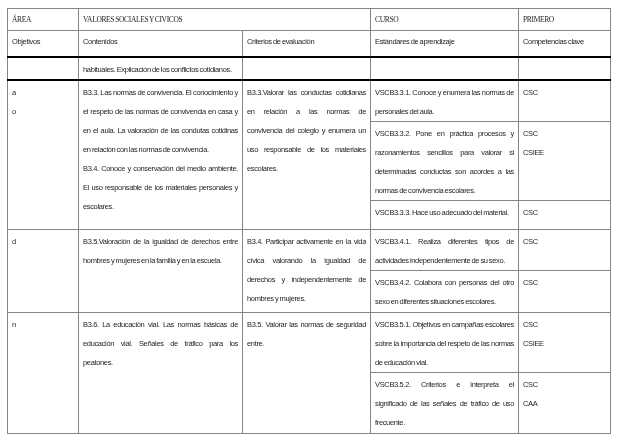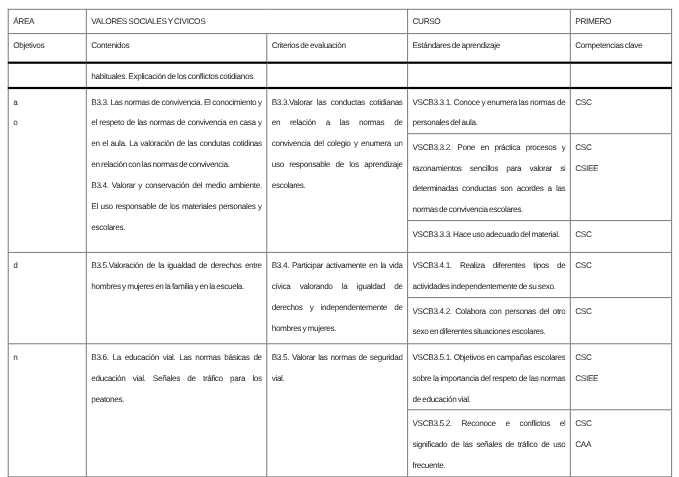--- a/index.html
+++ b/index.html
@@ -22,21 +22,21 @@
     border:1px solid #858585;
     vertical-align:top;
     padding:2px 4px 0 4px;
     overflow:hidden;
     line-height:19px;
   }
   tr.sep td{border-bottom:2px solid #000000;}
   .ln{height:19px;line-height:19px;overflow:hidden;text-align:left;}
   .jl{text-align:justify;text-align-last:justify;}
   
-  tr.r1{height:22px;} tr.r2{height:26px;margin-left:36px;} tr.r3{height:23px;}
+  tr.r1{height:22px;font-family:Liberation Serif, serif;} tr.r2{height:26px;margin-left:36px;} tr.r3{height:23px;}
   tr.r4a{height:38px;} tr.r4b{height:76px;} tr.r4c{height:29px;}
   tr.r5a{height:38px;} tr.r5b{height:42px;}
   tr.r6a{height:60px;} tr.r6b{height:61px;}
   td.hdr{padding-top:1px;}
 </style>
 </head>
 <body>
 
 <table class="cur">
   <colgroup>
@@ -76,29 +76,29 @@
   <tr class="r4a">
     <td rowspan="3">
           <div class="ln">a</div>
           <div class="ln">o</div>
         </td>
     <td rowspan="3">
           <div class="ln jl">B3.3. Las normas de convivencia. El conocimiento y</div>
           <div class="ln jl">el respeto de las normas de convivencia en casa y</div>
           <div class="ln jl">en el aula. La valoración de las condutas cotidinas</div>
           <div class="ln">en relación con las normas de convivencia.</div>
-          <div class="ln jl">B3.4. Valorar y conservación del medio ambiente.</div>
+          <div class="ln jl">B3.4. Conoce y conservación del medio ambiente.</div>
           <div class="ln jl">El uso responsable de los materiales personales y</div>
           <div class="ln">escolares.</div>
         </td>
     <td rowspan="3">
           <div class="ln jl">B3.3.Valorar las conductas cotidianas</div>
           <div class="ln jl">en relación a las normas de</div>
           <div class="ln jl">convivencia del colegio y enumera un</div>
-          <div class="ln jl">uso responsable de los aprendizaje</div>
+          <div class="ln jl">uso responsable de los materiales</div>
           <div class="ln">escolares.</div>
         </td>
     <td>
           <div class="ln jl">VSCB3.3.1. Conoce y enumera las normas de</div>
           <div class="ln">personales del aula.</div>
         </td>
     <td>
           <div class="ln">CSC</div>
         </td>
   </tr>
@@ -159,35 +159,35 @@
     <td rowspan="2">
           <div class="ln">n</div>
         </td>
     <td rowspan="2">
           <div class="ln jl">B3.6. La educación vial. Las normas básicas de</div>
           <div class="ln jl">educación vial. Señales de tráfico para los</div>
           <div class="ln">peatones.</div>
         </td>
     <td rowspan="2">
           <div class="ln jl">B3.5. Valorar las normas de seguridad</div>
-          <div class="ln">vial.</div>
+          <div class="ln">entre.</div>
         </td>
     <td>
           <div class="ln jl">VSCB3.5.1. Objetivos en campañas escolares</div>
           <div class="ln jl">sobre la importancia del respeto de las normas</div>
           <div class="ln">de educación vial.</div>
         </td>
     <td>
           <div class="ln">CSC</div>
           <div class="ln">CSIEE</div>
         </td>
   </tr>
   <tr class="r6b">
     <td>
-          <div class="ln jl">VSCB3.5.2. Reconoce e conflictos el</div>
+          <div class="ln jl">VSCB3.5.2. Criterios e interpreta el</div>
           <div class="ln jl">significado de las señales de tráfico de uso</div>
           <div class="ln">frecuente.</div>
         </td>
     <td>
           <div class="ln">CSC</div>
           <div class="ln">CAA</div>
         </td>
   </tr>
 </tbody>
   </table>

